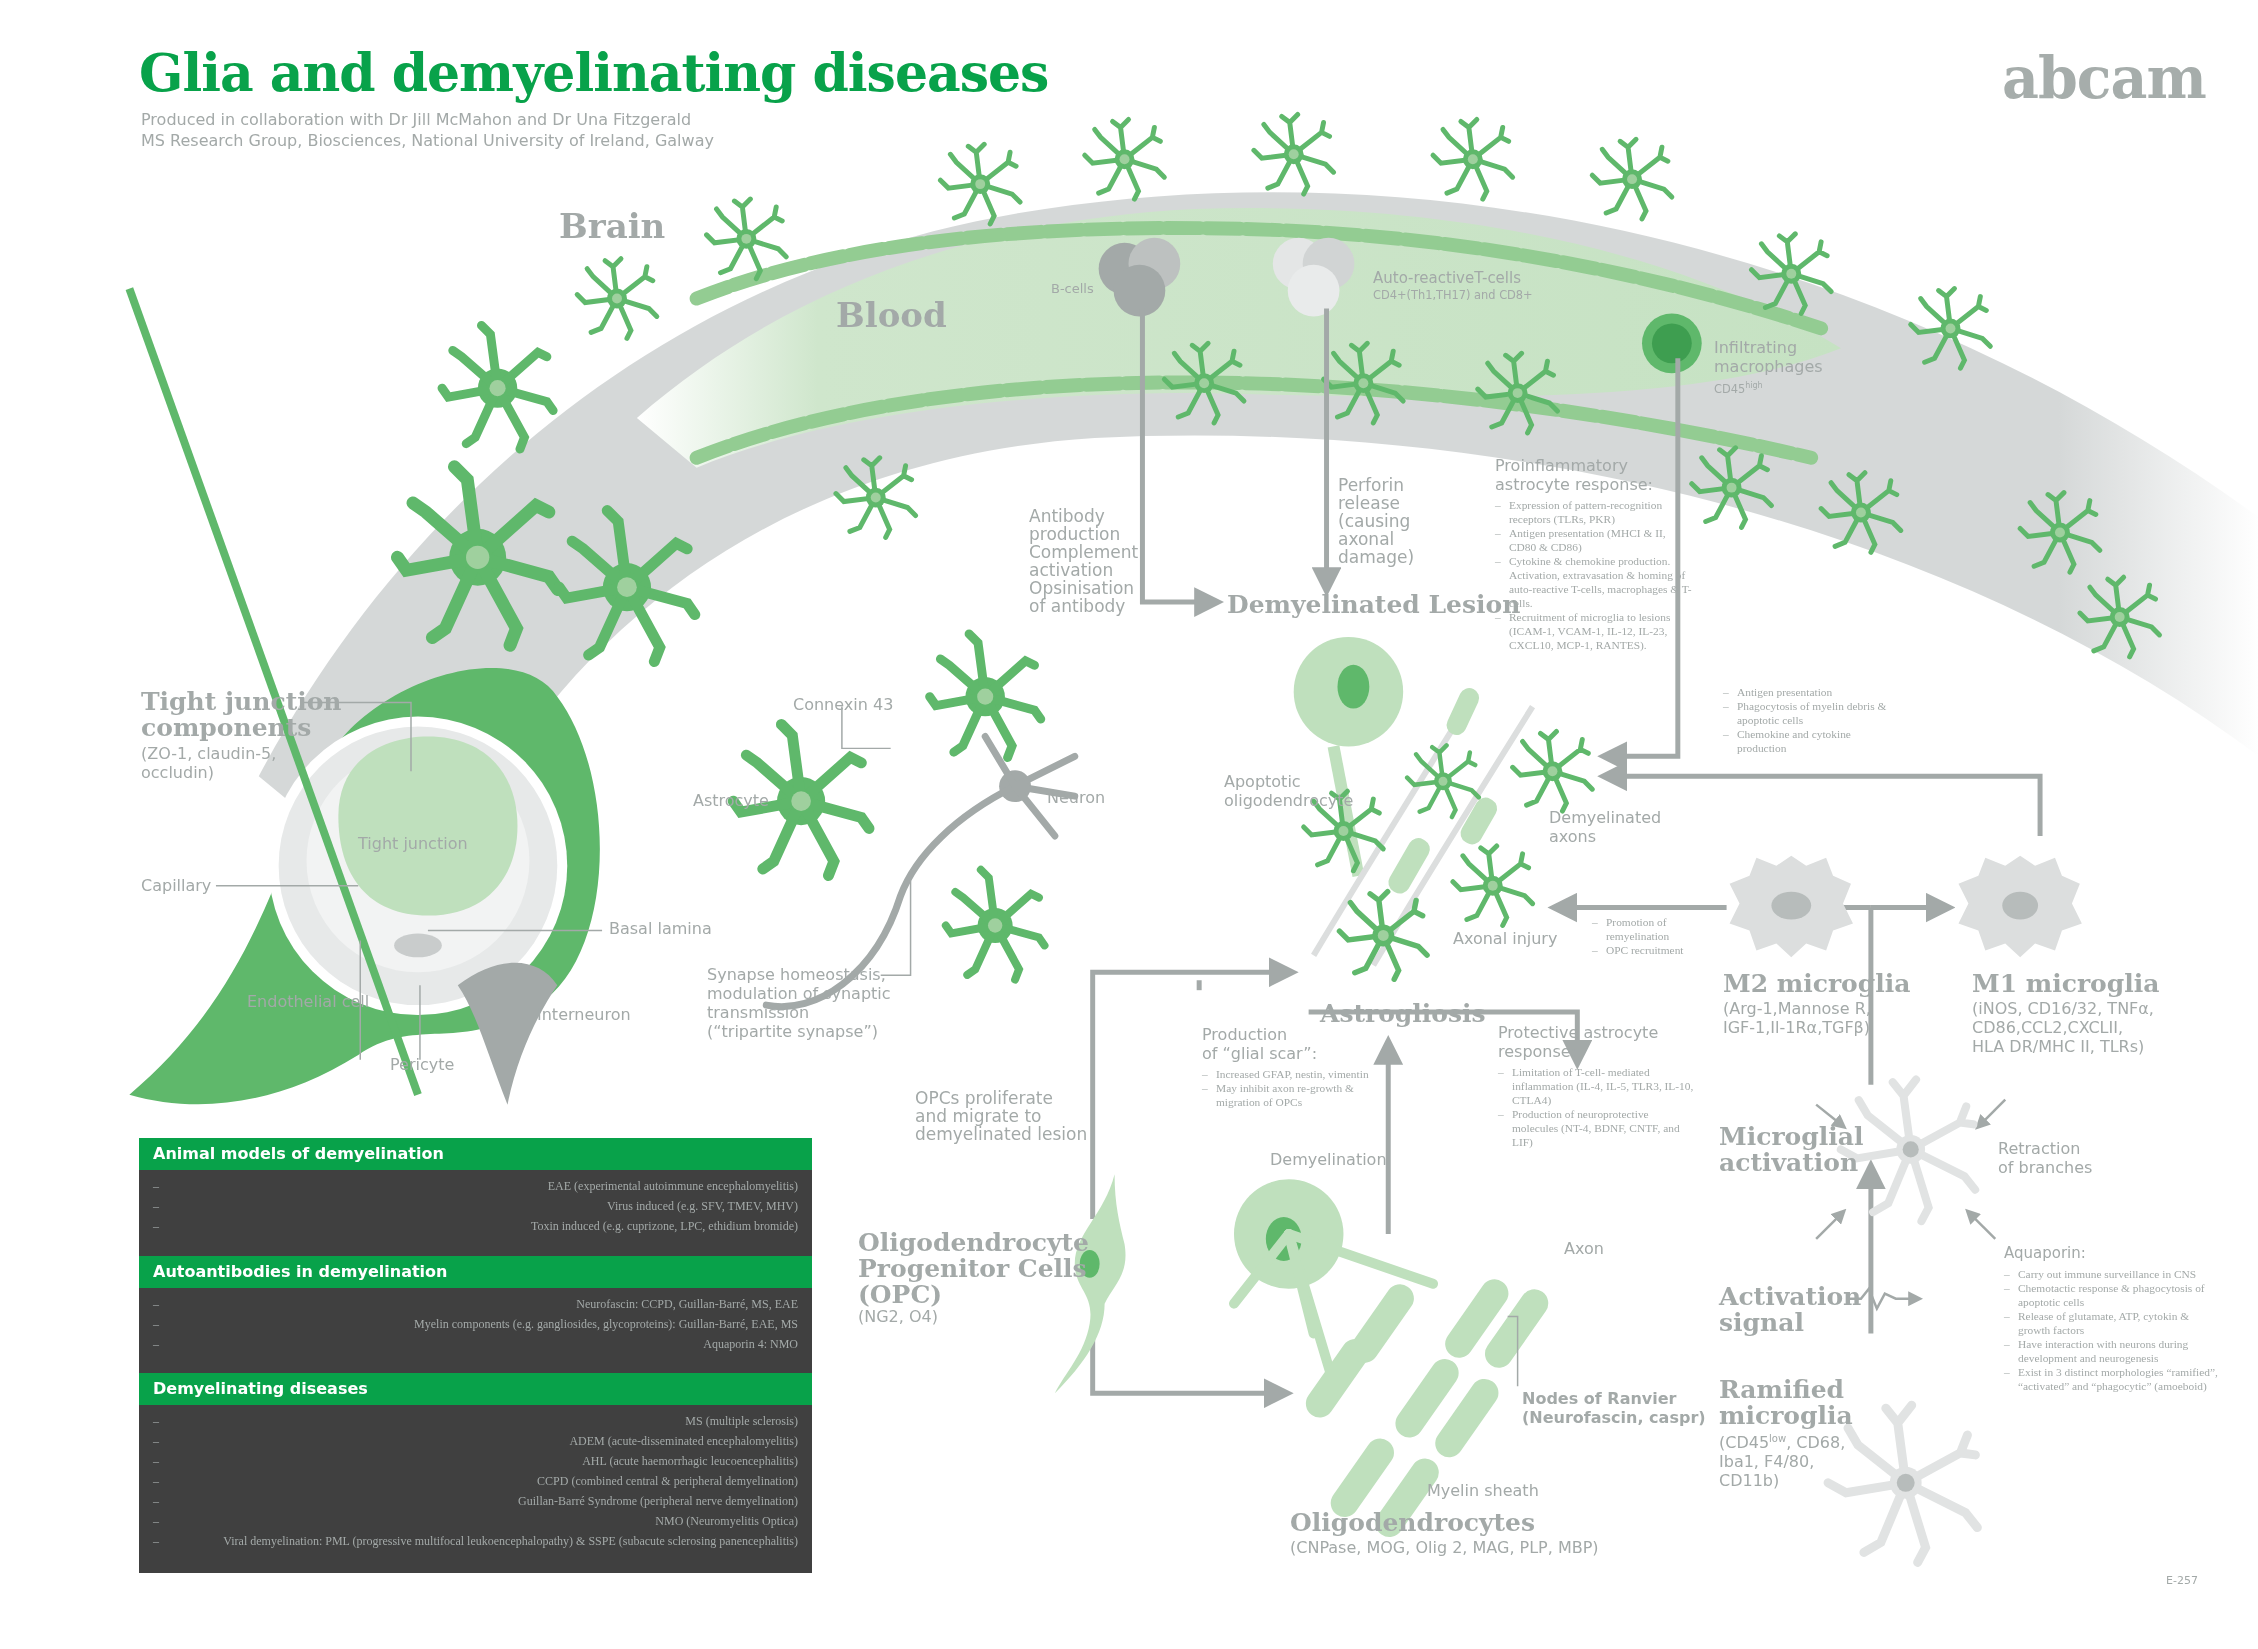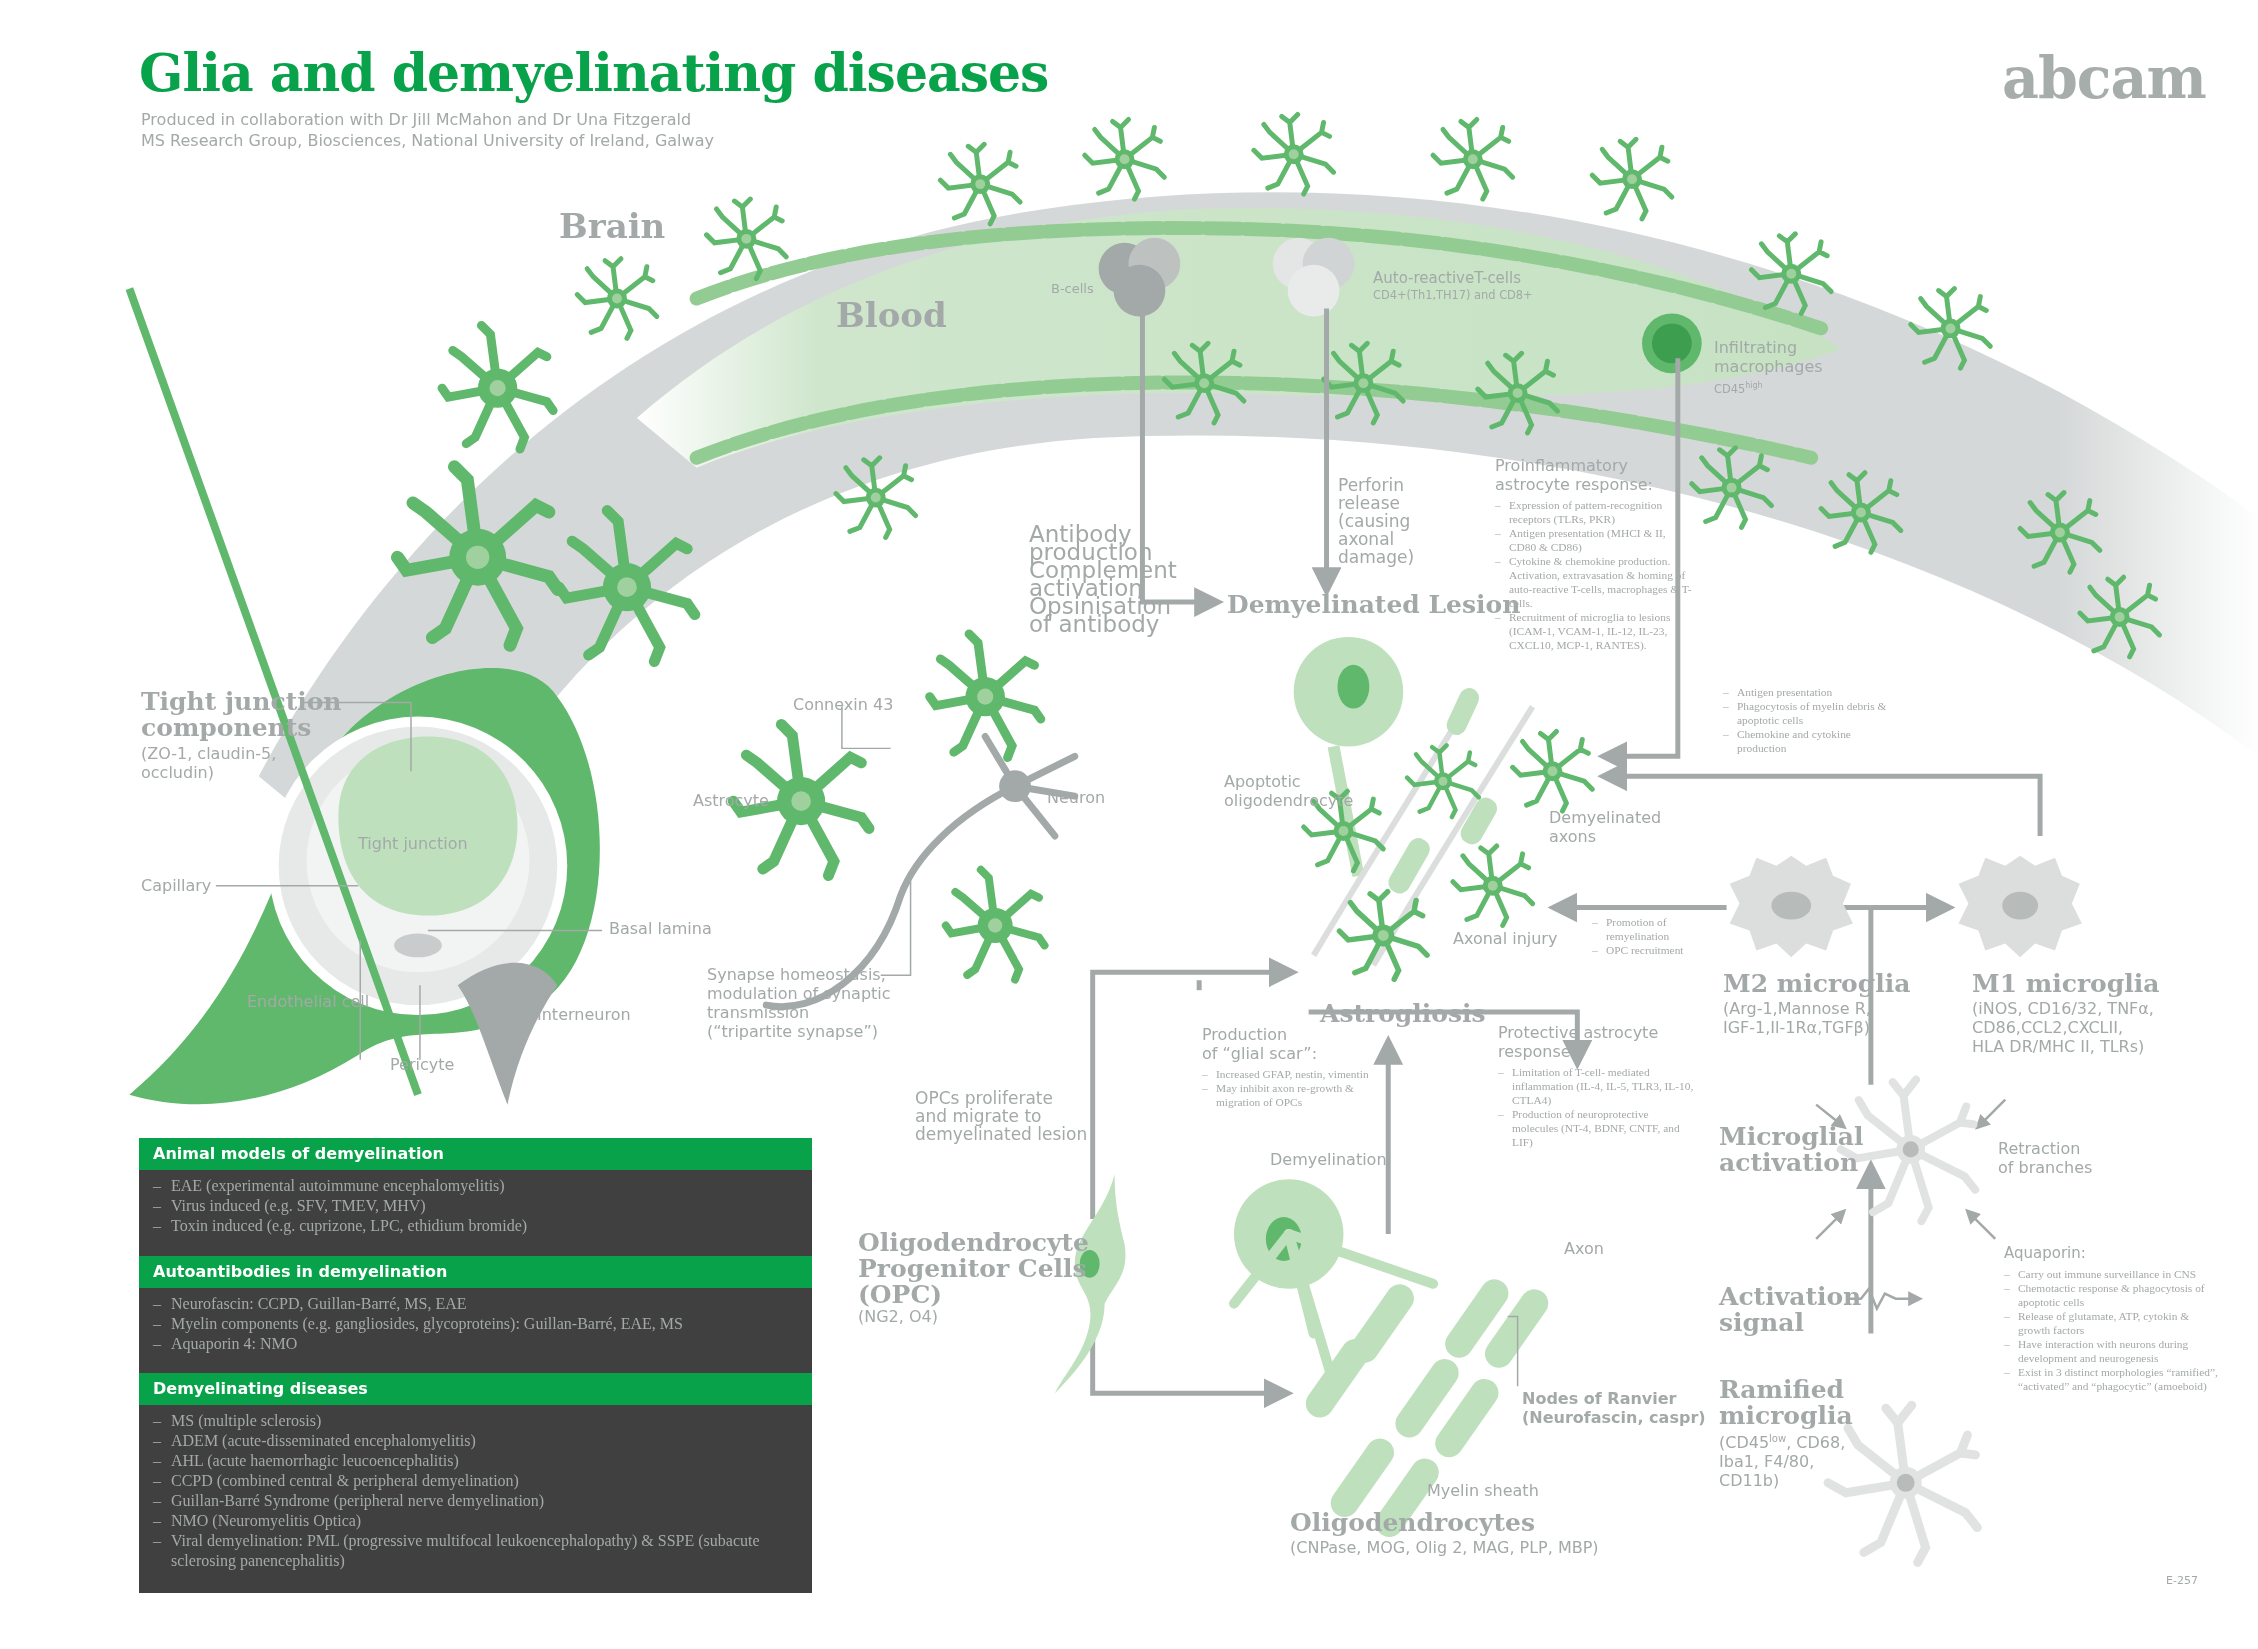--- a/index.html
+++ b/index.html
@@ -14,21 +14,21 @@
   .lbl { position: absolute; color: #a3a9a8; font-size: 16px; line-height: 19px; white-space: nowrap; }
   .lbl.sm { font-size: 13px; line-height: 15px; }
   .lbl.xs { font-size: 11.4px; line-height: 13.4px; }
   .lbl.big { font-family: "DejaVu Serif", serif; font-size: 25px; line-height: 26px; font-weight: bold; color: #a3a9a8; }
   .lbl.huge { font-family: "DejaVu Serif", serif; font-size: 34px; font-weight: bold; color: #a3a9a8; text-align: center; }
   ul.dash { list-style: none; margin: 4px 0 0 0; padding: 0; }
   ul.dash li { position: relative; padding-left: 14px; white-space: normal; font-family: Liberation Serif, serif; }
   ul.dash li::before { content: "–"; position: absolute; left: 0; }
   .panel { position: absolute; left: 139px; width: 673px; background: #404040; }
   .panel-head { background: #08a24a; color: #fff; font-size: 16px; font-weight: bold; padding: 6px 14px; height: 20px; line-height: 20px; }
-  .panel-body { padding: 6px 14px 20px 14px; font-size: 16px; line-height: 20px; color: #a3a9a8; }
+  .panel-body { padding: 6px 14px 20px 14px; font-size: 12px; line-height: 20px; color: #a3a9a8; text-align: right; }
   .panel-body ul.dash li { padding-left: 18px; }
   svg.diagram { position: absolute; left: 0; top: 0; }
 </style>
 </head>
 <body>
 
 <svg class="diagram" width="2259" height="1650" viewBox="0 0 2270 1658">
   <defs>
     <linearGradient id="vesselFade" x1="0" y1="0" x2="1" y2="0">
       <stop offset="0" stop-color="#d5d8d8"></stop>
@@ -240,21 +240,21 @@
 <div class="lbl" style="left:693px;top:791px;">Astrocyte</div>
 <div class="lbl" style="left:793px;top:695px;">Connexin 43</div>
 <div class="lbl" style="left:1047px;top:788px;">Neuron</div>
 <div class="lbl" style="left:707px;top:965px;">
   <div>Synapse homeostasis,</div>
   <div>modulation of synaptic</div>
   <div>transmission</div>
   <div>(“tripartite synapse”)</div>
 </div>
 
-<div class="lbl" style="left:1029px;top:525px;font-size:23px;line-height:18px;">
+<div class="lbl" style="left:1029px;top:507px;font-size:17px;line-height:18px;">
   <div>Antibody</div>
   <div>production</div>
   <div>Complement</div>
   <div>activation</div>
   <div>Opsinisation</div>
   <div>of antibody</div>
 </div>
 <div class="lbl" style="left:1338px;top:476px;font-size:17px;line-height:18px;">
   <div>Perforin</div>
   <div>release</div>

